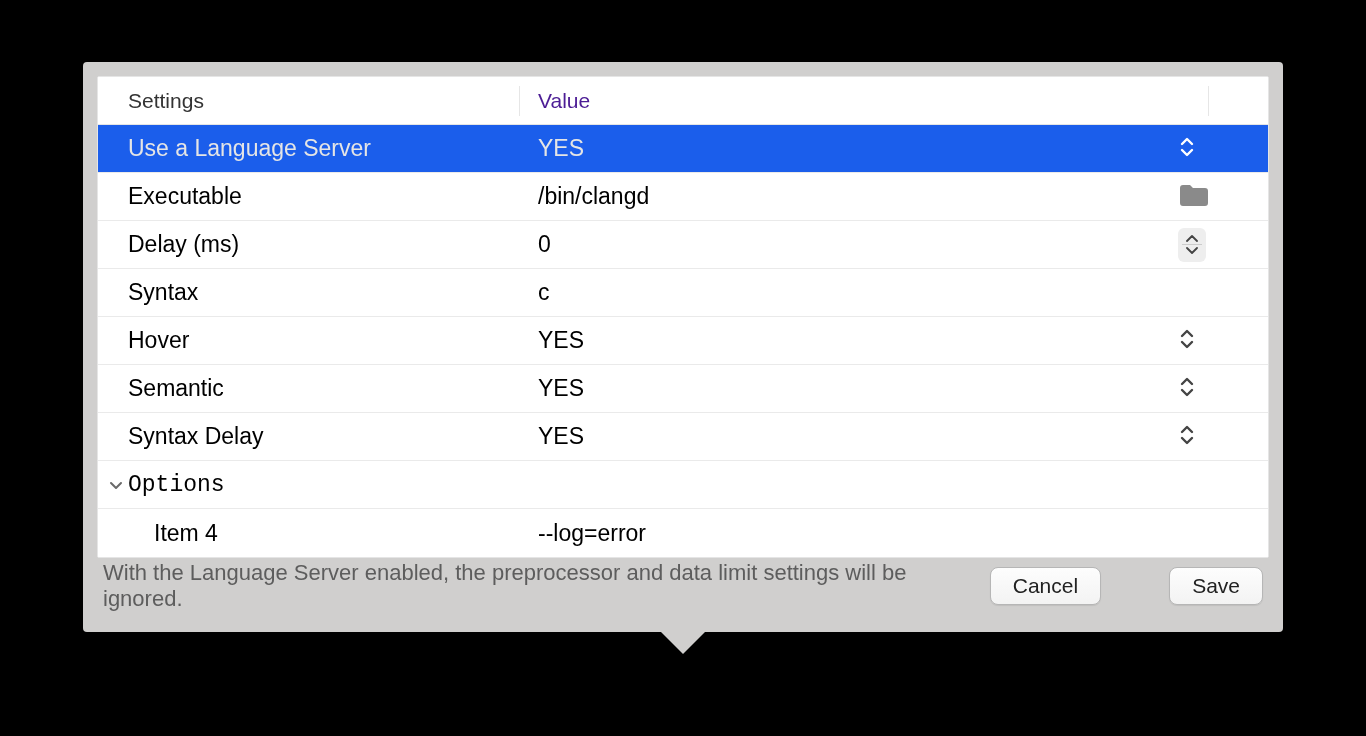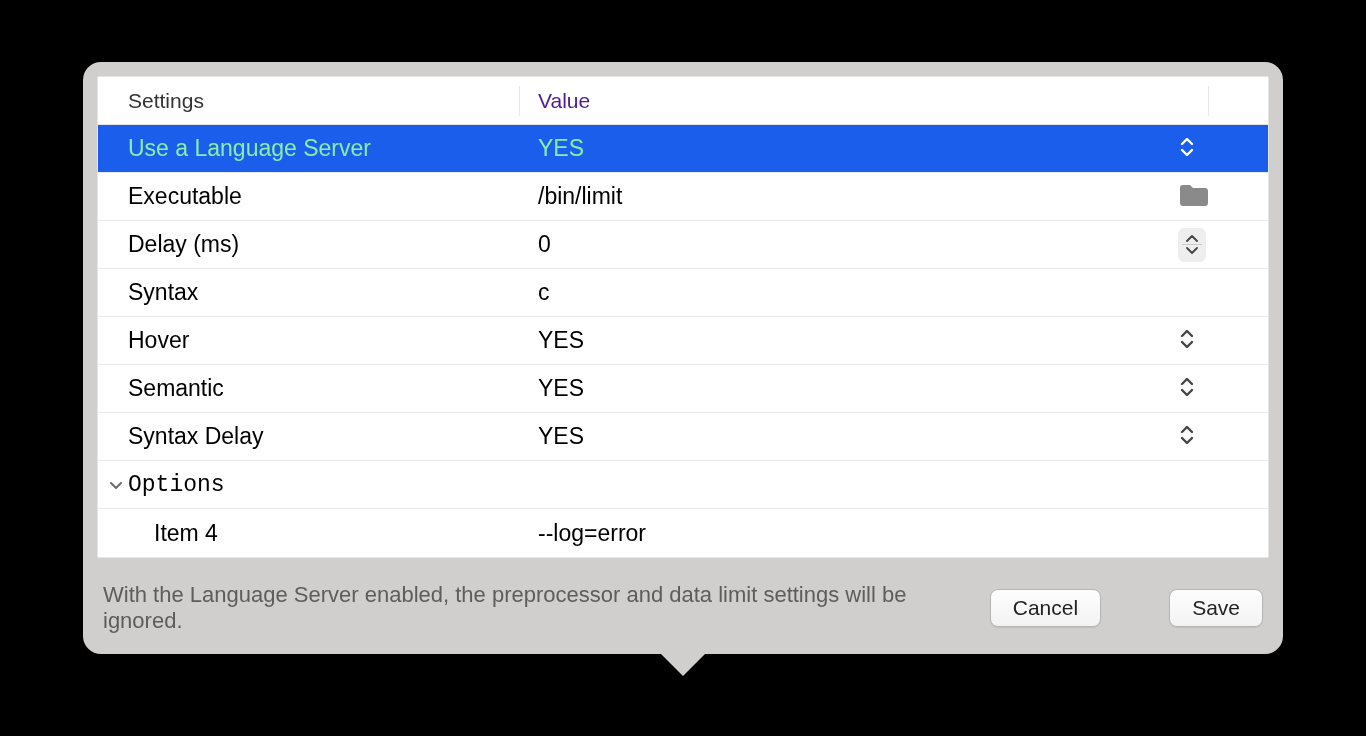--- a/index.html
+++ b/index.html
@@ -13,21 +13,21 @@
       width: 1366px;
       height: 736px;
       position: relative;
     }
     .popover {
       position: absolute;
       top: 62px;
       left: 83px;
       width: 1200px;
       background: #d0cfce;
-      border-radius: 18px;
+      border-radius: 4px;
       box-shadow: 0 0 0 1px rgba(0,0,0,0.1), 0 10px 30px rgba(0,0,0,0.4);
       padding: 14px;
     }
     .table-container {
       background: #fff;
       border-radius: 2px;
       overflow: hidden;
       border: 1px solid #e5e5e5;
     }
     .table-header {
@@ -65,21 +65,21 @@
       background: #fff;
     }
     .table-row {
       display: flex;
       height: 48px;
       align-items: center;
       border-bottom: 1px solid #eaeaea;
     }
     .table-row.selected {
       background: #1b5eeb;
-      color: #86efac;
+      color: #e5e5e5;
       justify-content: flex-end;
     }
     .row-cell-settings {
       width: 422px;
       padding-left: 30px;
       font-size: 23px;
       display: flex;
       align-items: center;
       gap: 4px;
     }
@@ -138,21 +138,21 @@
     }
     .stepper-divider {
       width: 20px;
       height: 1px;
       background: #ccc;
       margin: 1px 0;
     }
     .footer {
       display: flex;
       align-items: center;
-      padding: 24px 6px 6px 6px;
+      padding: 2px 6px 6px 6px;
       gap: 20px;
     }
     .footer-text {
       flex: 1;
       font-size: 22px;
       color: #5d5d5d;
     }
     .btn {
       background: linear-gradient(#fdfdfd, #f3f3f3);
       border: 1px solid #b6b6b6;
@@ -199,21 +199,21 @@
             <svg viewBox="0 0 18 22">
                 <path d="M4 8 L9 3 L14 8" fill="none" stroke="#fff" stroke-width="2.4" stroke-linecap="round" stroke-linejoin="round"></path>
                 <path d="M4 14 L9 19 L14 14" fill="none" stroke="#fff" stroke-width="2.4" stroke-linecap="round" stroke-linejoin="round"></path>
               </svg>
           </span>
         </div>
       </div>
 
       <div class="table-row">
         <div class="row-cell-settings">Executable</div>
-        <div class="row-cell-value">/bin/limit</div>
+        <div class="row-cell-value">/bin/clangd</div>
         <div class="row-cell-control">
           <span class="folder-icon">
             <svg viewBox="0 0 32 26">
                 <path d="M2 6 C2 4 3 3 5 3 L12 3 L15 6 L27 6 C29 6 30 7 30 9 L30 21 C30 23 29 24 27 24 L5 24 C3 24 2 23 2 21 Z" fill="#8a8a8a"></path>
               </svg>
           </span>
         </div>
       </div>
 
       <div class="table-row">

